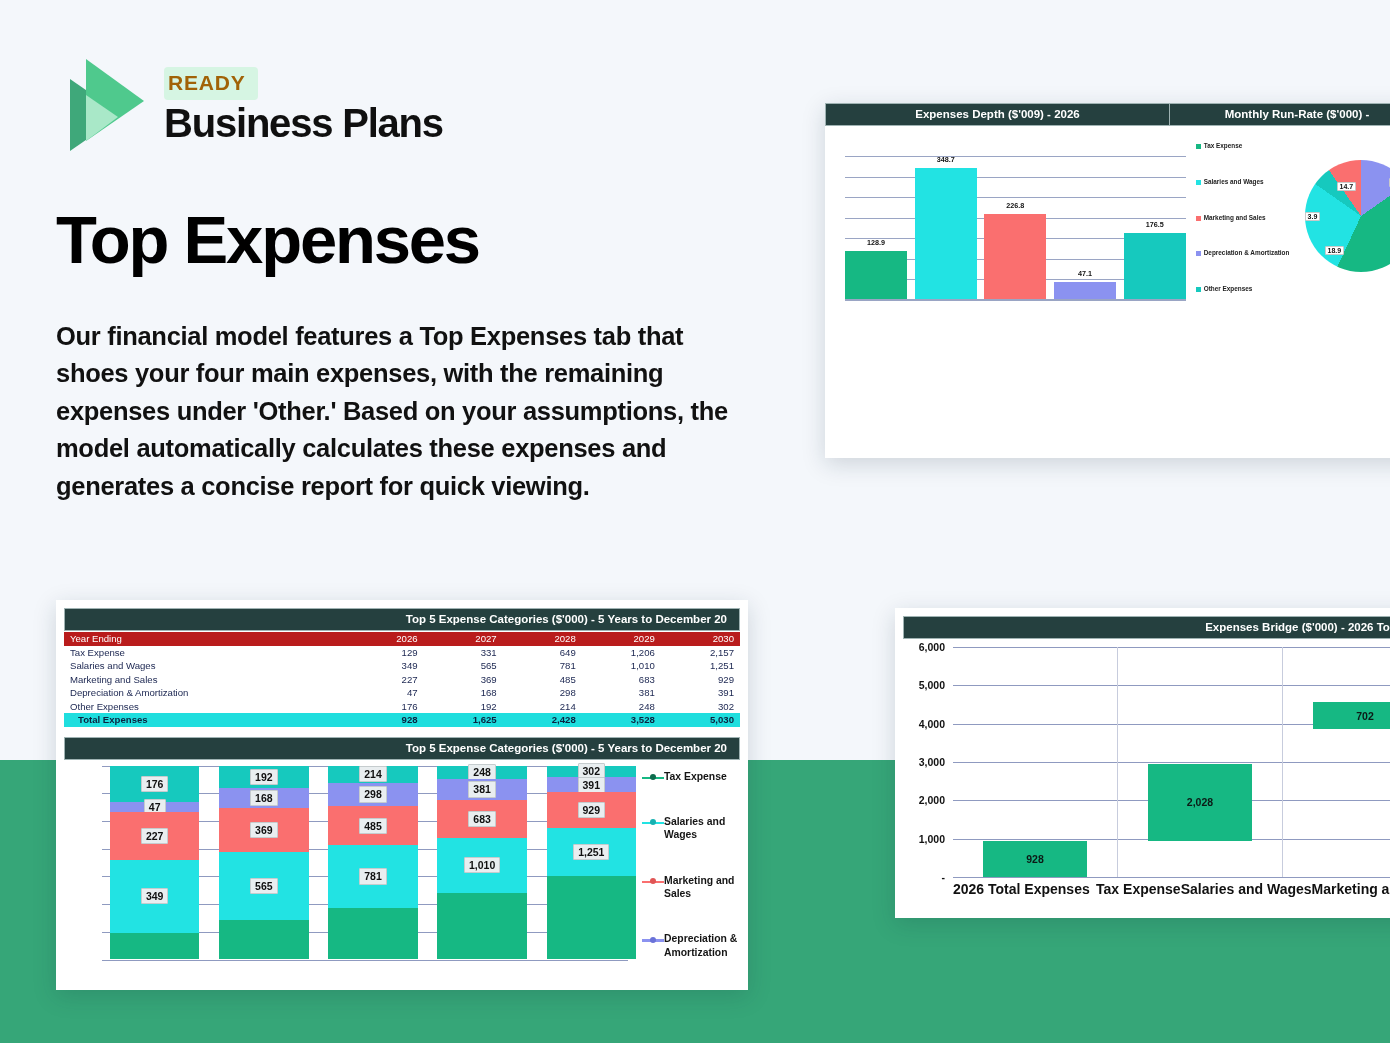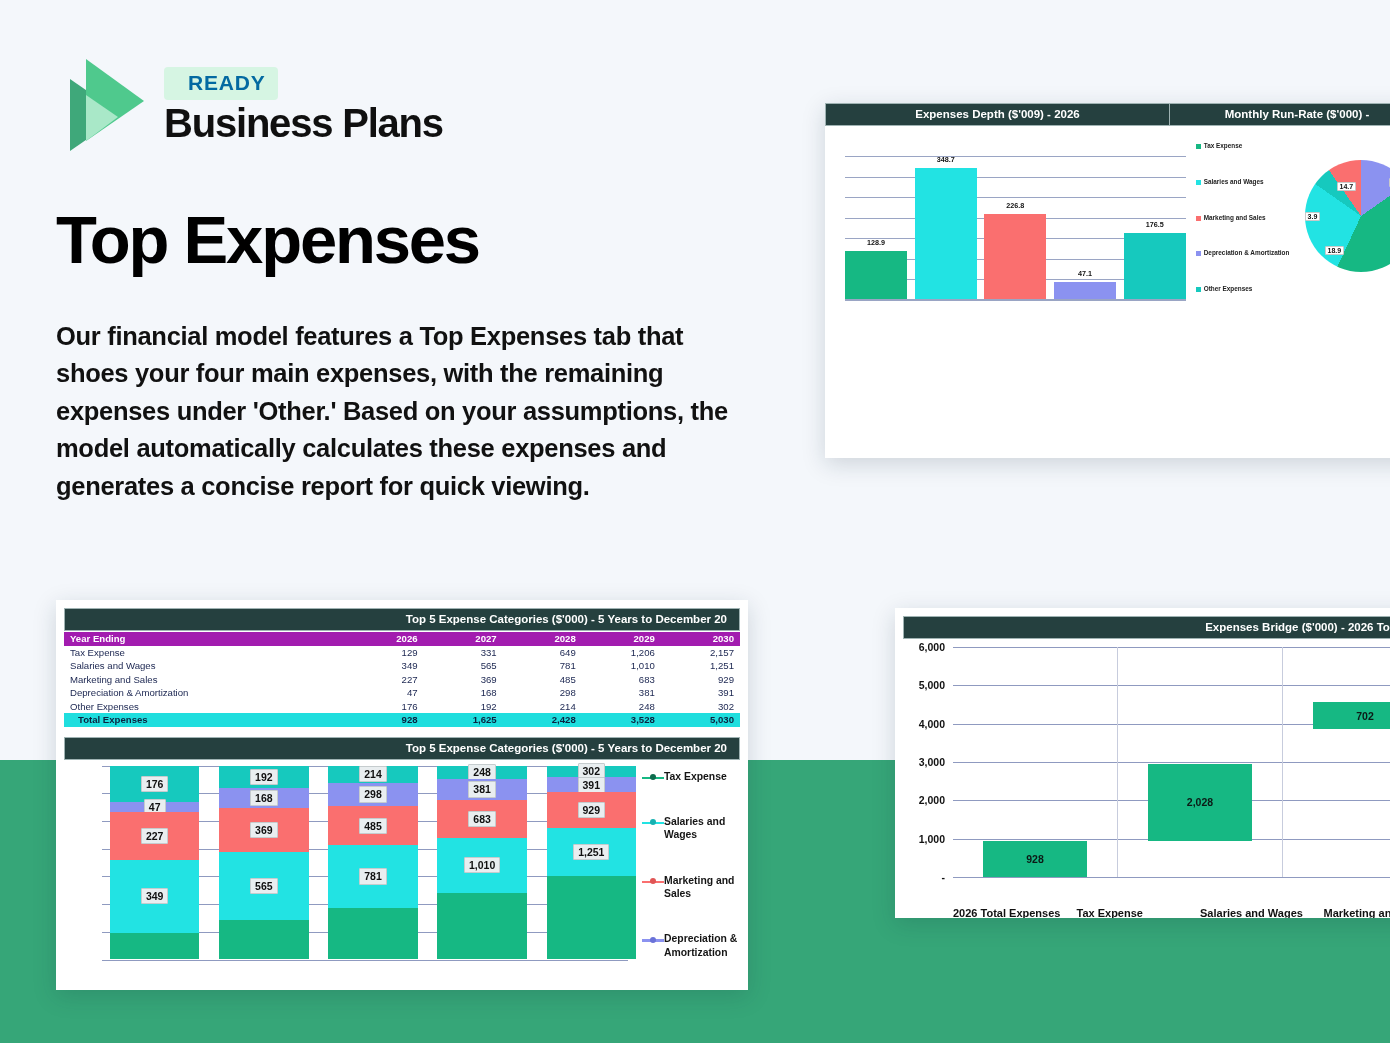--- a/index.html
+++ b/index.html
@@ -22,24 +22,24 @@
   
   .logo-wrap {
     position: absolute; left: 56px; top: 55px;
     display: flex; align-items: center; gap: 16px;
   }
   .logo-mark { width: 92px; height: 100px; position: relative; }
   .logo-text { display: flex; flex-direction: column; gap: 2px; }
   .ready-badge {
     display: inline-block;
     background: #d6f5e3;
-    color: #0369a1;
+    color: #a16207;
     font-size: 21px; font-weight: bold;
     letter-spacing: .8px;
-    padding: 4px 12px 5px 24px;
+    padding: 4px 12px 5px 4px;
     border-radius: 4px;
     align-self: flex-start;
   }
   .brand-name {
     font-size: 40px; font-weight: bold; color: #101010;
     letter-spacing: -1.2px;
     line-height: 1.05;
   }
   
   .headline {
@@ -127,21 +127,21 @@
     border-radius: 1px; white-space: nowrap;
   }
   
   #panel-bottomleft { left: 56px; top: 600px; width: 692px; height: 390px; }
   .tbl-title { margin: 8px 8px 0 8px; text-align: right; padding-right: 12px; }
   table.xl { border-collapse: collapse; width: calc(100% - 16px); margin: 1px 8px 0 8px; }
   table.xl th, table.xl td {
     font-size: 9.6px; color: #1a2550; padding: 1px 6px 1.5px 6px;
     white-space: nowrap;
   }
-  table.xl thead th { background: #a21caf; color: #fff; font-weight: bold; }
+  table.xl thead th { background: #b91c1c; color: #fff; font-weight: normal; }
   table.xl thead th.first { text-align: left; }
   table.xl tbody td.first { text-align: left; }
   table.xl td.num, table.xl th.num { text-align: right; }
   table.xl tr.total td {
     background: #1fdede; color: #0b2240; font-weight: bold;
   }
   table.xl tr.total td.first { padding-left: 14px; }
   
   .sbc-title { margin: 10px 8px 0 8px; text-align: right; padding-right: 12px; }
   .sbc {
@@ -199,23 +199,22 @@
     position: absolute; left: 18%; width: 64%;
     background: #16b883;
     display: flex; align-items: center; justify-content: center;
   }
   .wf-bar b { font-size: 10.5px; font-weight: bold; color: #0c1a16; }
   .wf-xlabels {
     position: absolute; left: 50px; right: 0; top: 234px;
     display: flex;
   }
   .wf-xlabels span {
-    flex: 1; text-align: left; font-size: 11px; font-weight: bold; color: #111;
+    flex: 1; text-align: right; font-size: 14px; font-weight: bold; color: #111;
     white-space: nowrap;
-    margin-top: 26px;
   }
 </style>
 </head>
 <body>
 
 <div id="root">
 
   <div class="green-band"></div>
 
   <div class="logo-wrap">

